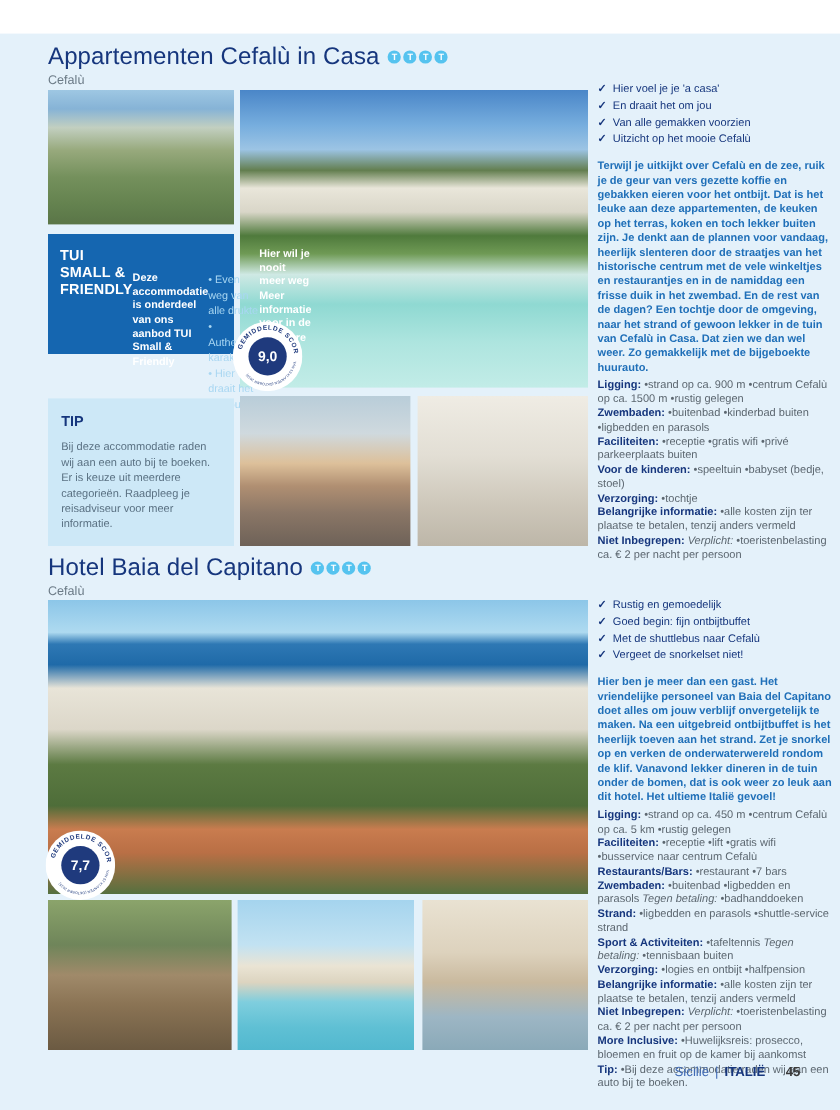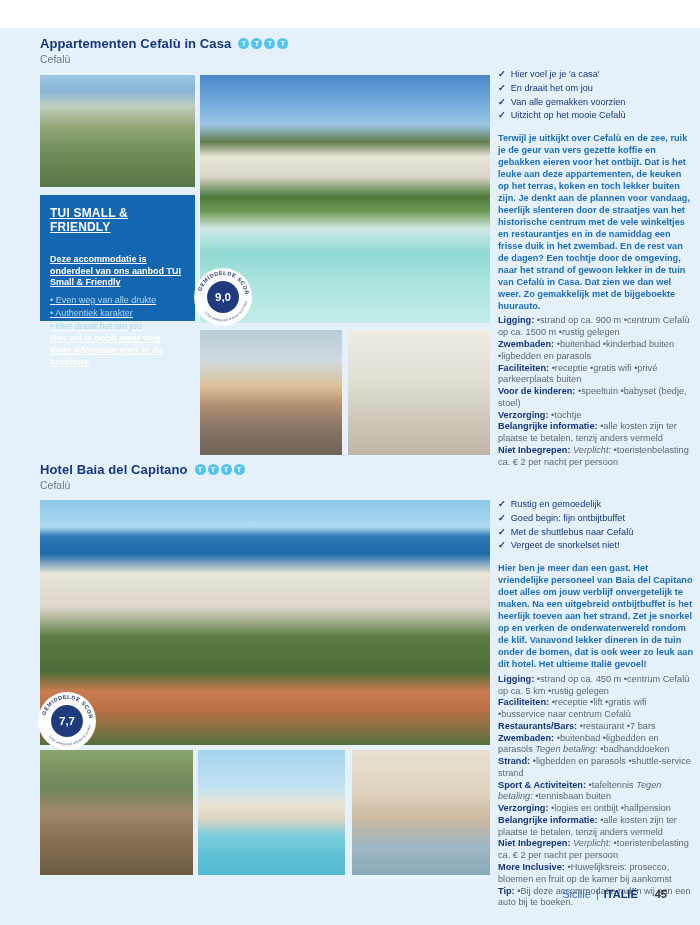--- a/index.html
+++ b/index.html
@@ -4,45 +4,45 @@
 <style>
   * { margin:0; padding:0; box-sizing:border-box; }
   html,body { background:#fff; }
   body { font-family:"Liberation Sans", sans-serif; }
   .page { position:relative; width:700px; height:925px; background:#ffffff; overflow:hidden; }
   .bg-band { position:absolute; left:0; top:28px; right:0; bottom:0; background:#e4f1fa; }
 
   
   .sec-head { position:absolute; left:40px; width:460px; }
   .sec-title-row { display:flex; align-items:center; gap:7px; }
-  .sec-title { font-size:13px; font-weight:bold; color:#16367d; letter-spacing:.1px; }
+  .sec-title { font-size:20px; font-weight:normal; color:#16367d; letter-spacing:.1px; }
   .rating { display:inline-flex; gap:2px; }
   .t-icon { width:11px; height:11px; border-radius:50%; background:#55c3ef; color:#fff;
             font-size:7.5px; font-weight:bold; display:inline-flex; align-items:center;
             justify-content:center; line-height:1; }
   .sec-loc { font-size:10.5px; color:#6b7a86; margin-top:2px; }
 
   
   .ph { position:absolute; }
   .ph-coast   { background:linear-gradient(180deg,#9ec7e3 0%,#86b3d6 14%,#c2cfc0 28%,#97a97c 45%,#74905c 65%,#64824f 85%,#5a7547 100%); }
   .ph-main    { background:linear-gradient(180deg,#4a86c8 0%,#77aede 12%,#9cc4e4 20%,#637e4f 27%,#e9e6da 33%,#d9d6c8 41%,#4f7a3c 49%,#6f9a55 55%,#cfe9e4 62%,#8fd9d2 72%,#aee5df 85%,#c2ece7 100%); }
   .ph-couple  { background:linear-gradient(180deg,#b9cdd9 0%,#cfd9de 25%,#ddc09a 45%,#b08f72 60%,#8a7666 78%,#6e6258 100%); }
   .ph-kitchen { background:linear-gradient(180deg,#efece4 0%,#e2ded4 40%,#cfc9bc 70%,#bdb6a8 100%); }
   .ph-hero    { background:linear-gradient(180deg,#8cc6e8 0%,#aedaf0 11%,#2e78b4 15%,#1f6aa8 22%,#e8e4d8 30%,#dcd7c9 44%,#5c7a42 56%,#4e6d39 70%,#c97c4f 78%,#b96f45 86%,#55703f 100%); }
   .ph-bar     { background:linear-gradient(180deg,#8ba46b 0%,#6f855a 30%,#a08a6a 50%,#8a7354 70%,#6b5a42 100%); }
   .ph-pool2   { background:linear-gradient(180deg,#a5d4ee 0%,#c2e2f2 30%,#eae4d4 44%,#dcd4c0 55%,#7fcede 68%,#5fc0d4 85%,#52b8cf 100%); }
   .ph-bedroom { background:linear-gradient(180deg,#e9e2d2 0%,#ddd2bd 35%,#c9b99e 55%,#9db6c4 78%,#8aa9b8 100%); }
 
   
-  .tui-box { position:absolute; left:40px; top:195px; width:155px; height:126px;
+  .tui-box { position:absolute; left:40px; top:195px; width:155px; height:100px;
              background:#1566b0; color:#fff; padding:11px 10px 9px 10px;
-             display:flex; flex-direction:column;text-decoration:underline; }
+             display:flex; flex-direction:row; }
   .tui-box-title { font-size:12px; font-weight:bold; letter-spacing:.2px; }
   .tui-box-intro { font-size:9px; font-weight:bold; line-height:1.3; margin-top:20px; }
-  .tui-bullets { margin-top:5px; }
+  .tui-bullets { margin-top:21px; }
   .tui-bullet { font-size:9px; color:#a9d7f2; line-height:1.45; }
   .tui-bullet::before { content:"• "; }
   .tui-box-foot { margin-top:auto; font-size:9px; font-weight:bold; line-height:1.3; }
 
   
   .tip-box { position:absolute; left:40px; top:332px; width:155px; height:123px;
              background:#cde8f7; padding:12px 11px; }
   .tip-title { font-size:12px; font-weight:bold; color:#16367d; }
   .tip-text { font-size:9.2px; color:#5a7183; line-height:1.4; margin-top:8px; }
 
@@ -99,20 +99,24 @@
       <div class="tui-bullet">Even weg van alle drukte</div>
       <div class="tui-bullet">Authentiek karakter</div>
       <div class="tui-bullet">Hier draait het om jou</div>
     </div>
     <div class="tui-box-foot">
       <div>Hier wil je nooit meer weg</div>
       <div>Meer informatie voor in de brochure</div>
     </div>
   </div>
 
+  <div class="tip-box">
+    <div class="tip-title">TIP</div>
+    <div class="tip-text">Bij deze accommodatie raden wij aan een auto bij te boeken. Er is keuze uit meerdere categorieën. Raadpleeg je reisadviseur voor meer informatie.</div>
+  </div>
 
   <div class="badge" style="left:194px; top:268px; width:58px; height:58px;">
     <svg width="58" height="58" viewBox="0 0 60 60">
       <circle cx="30" cy="30" r="30" fill="#ffffff"></circle>
       <defs>
         <path id="arcT1" d="M 7,30 A 23,23 0 0 1 53,30"></path>
         <path id="arcB1" d="M 53,30 A 23,23 0 0 1 7,30"></path>
       </defs>
       <text font-size="5.6" font-weight="bold" fill="#1f3a7d" letter-spacing="0.6">
         <textPath href="#arcT1" startOffset="8%">GEMIDDELDE SCORE</textPath>

